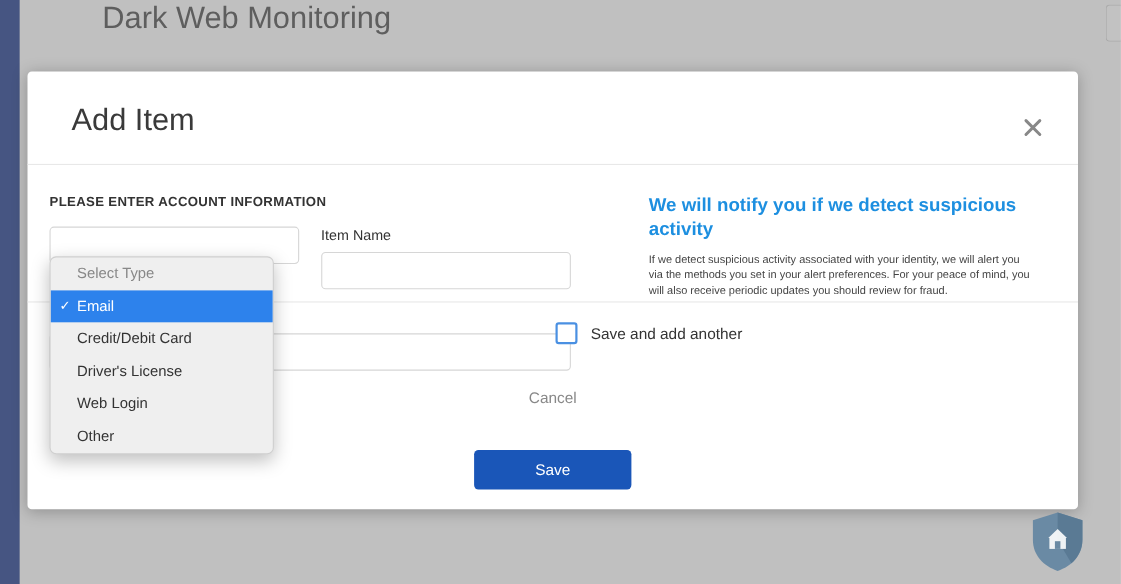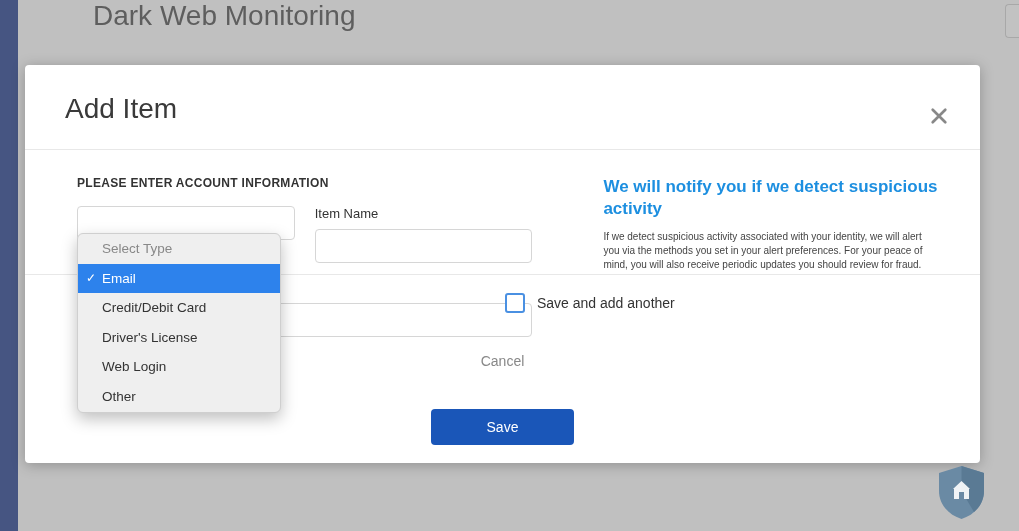--- a/index.html
+++ b/index.html
@@ -75,21 +75,21 @@
       position: absolute;
       right: 30px;
       top: 42px;
       width: 20px; height: 20px;
       cursor: pointer;
       color: #888;
     }
     .close-btn svg { width: 18px; height: 18px; fill: #888; }
     .modal-body {
       display: flex;
-      padding: 26px 40px 0 52px;
+      padding: 26px 40px 0 20px;
       gap: 50px;
     }
     .form-col { flex: 1.15; position: relative; }
     .info-col { flex: 0.85; margin-left: 21px; }
     .section-label {
       font-size: 12px;
       font-weight: 700;
       color: #333;
       letter-spacing: 0.3px;
       margin-bottom: 16px;

